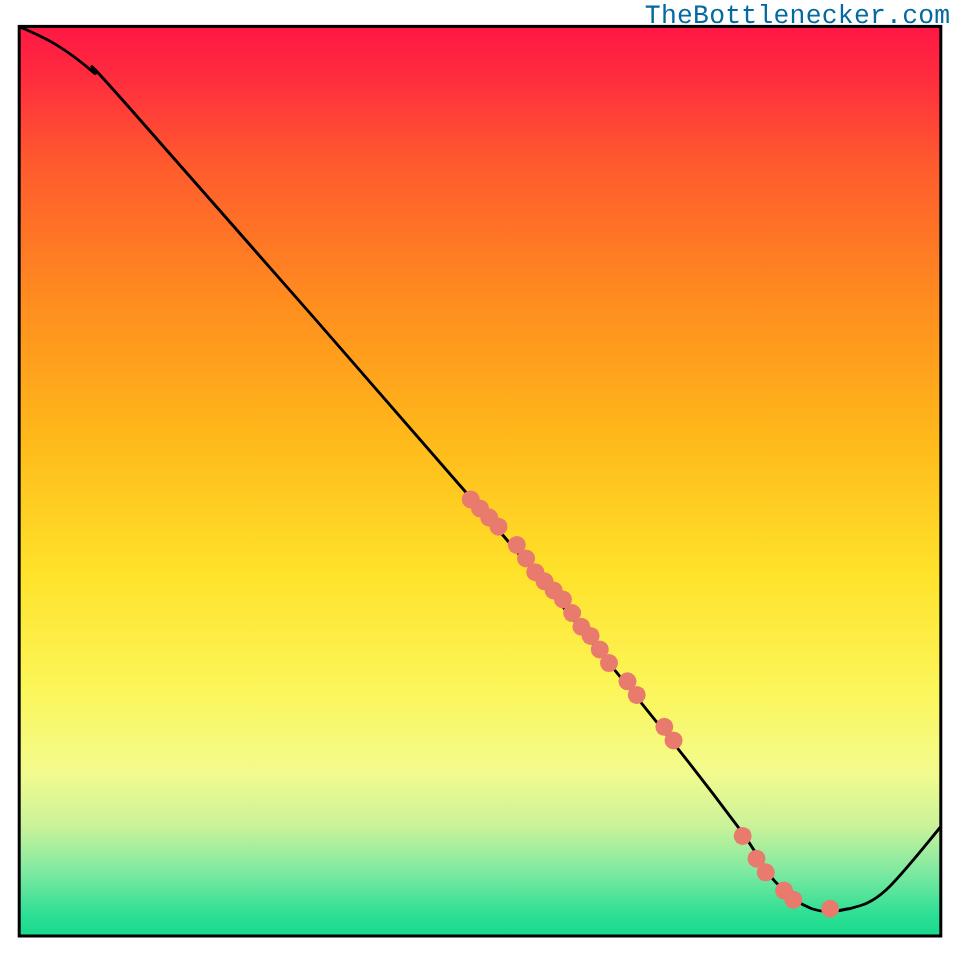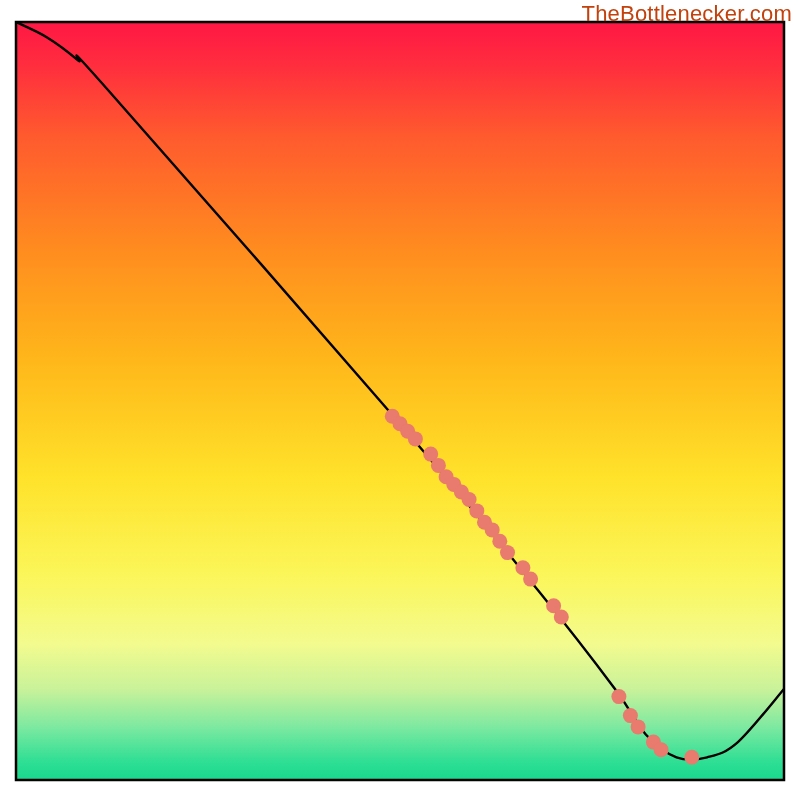--- a/index.html
+++ b/index.html
@@ -17,24 +17,24 @@
   }
   svg.bg {
     position: absolute;
     left: 0; top: 0;
     width: 800px; height: 800px;
   }
   .watermark {
     position: absolute;
     top: 1px;
     right: 8px;
-    font-family: Liberation Sans, sans-serif;
+    font-family: Liberation Mono, monospace;
     font-size: 22px;
     font-weight: 500;
-    color: #c2410c;
+    color: #0369a1;
     letter-spacing: 0.2px;
     user-select: none;
   }
 </style>
 </head>
 <body>
 
 <div class="stage">
   <svg class="bg" viewBox="0 0 800 800">
     <defs>

